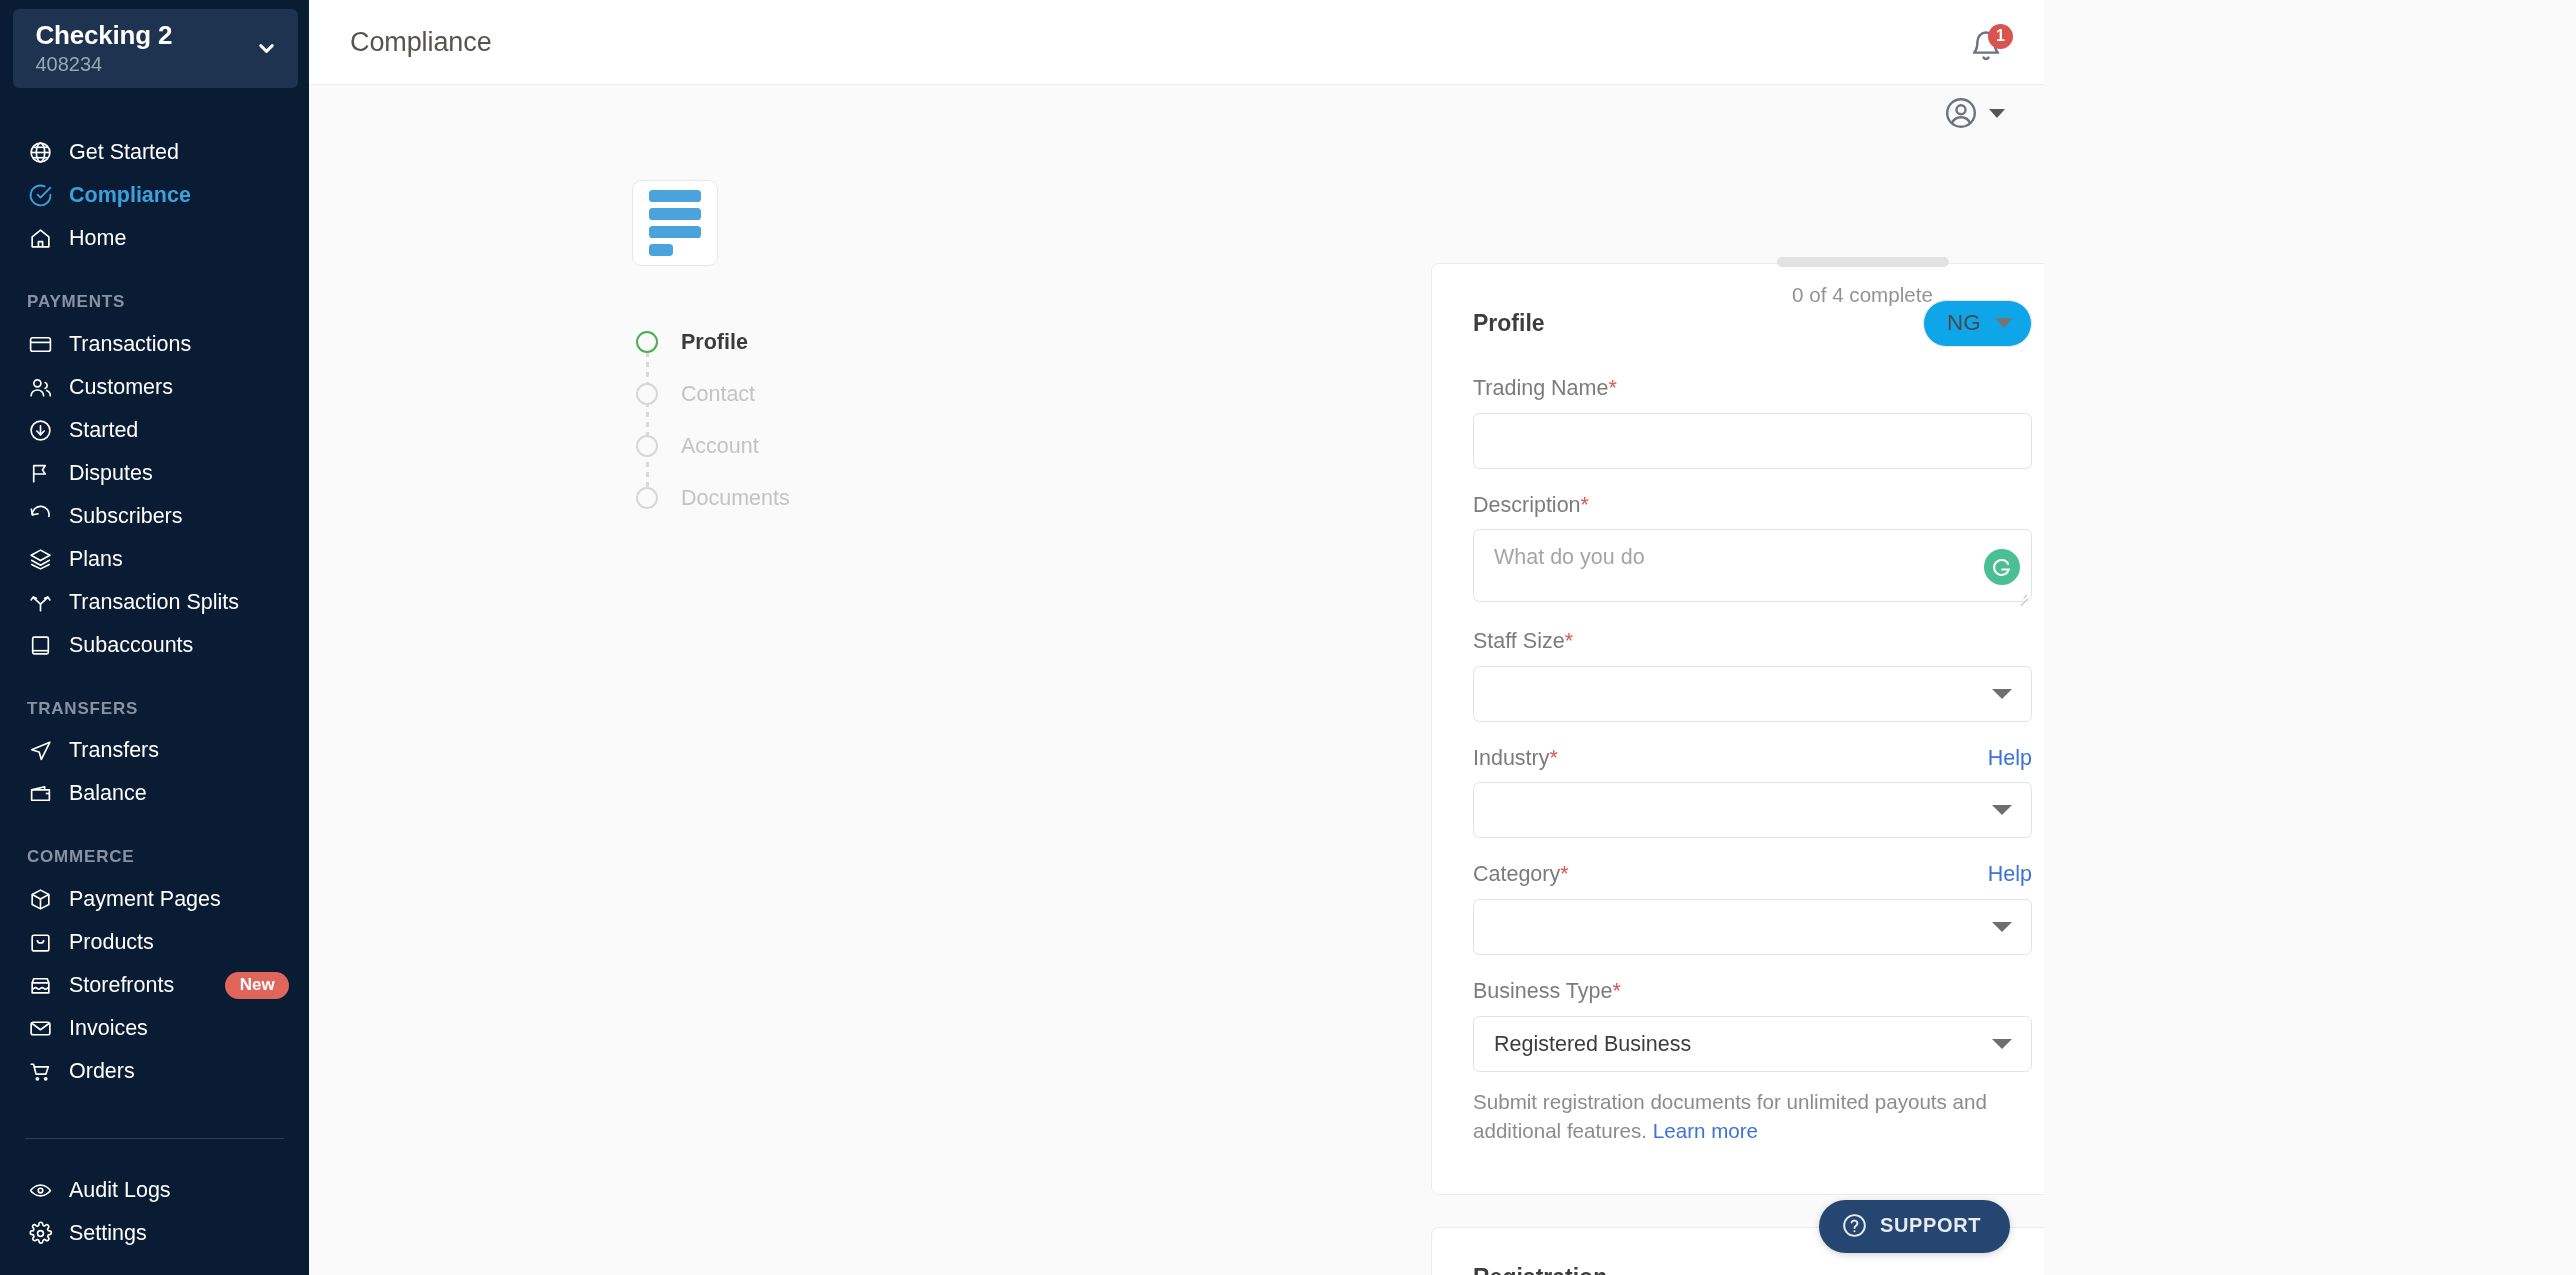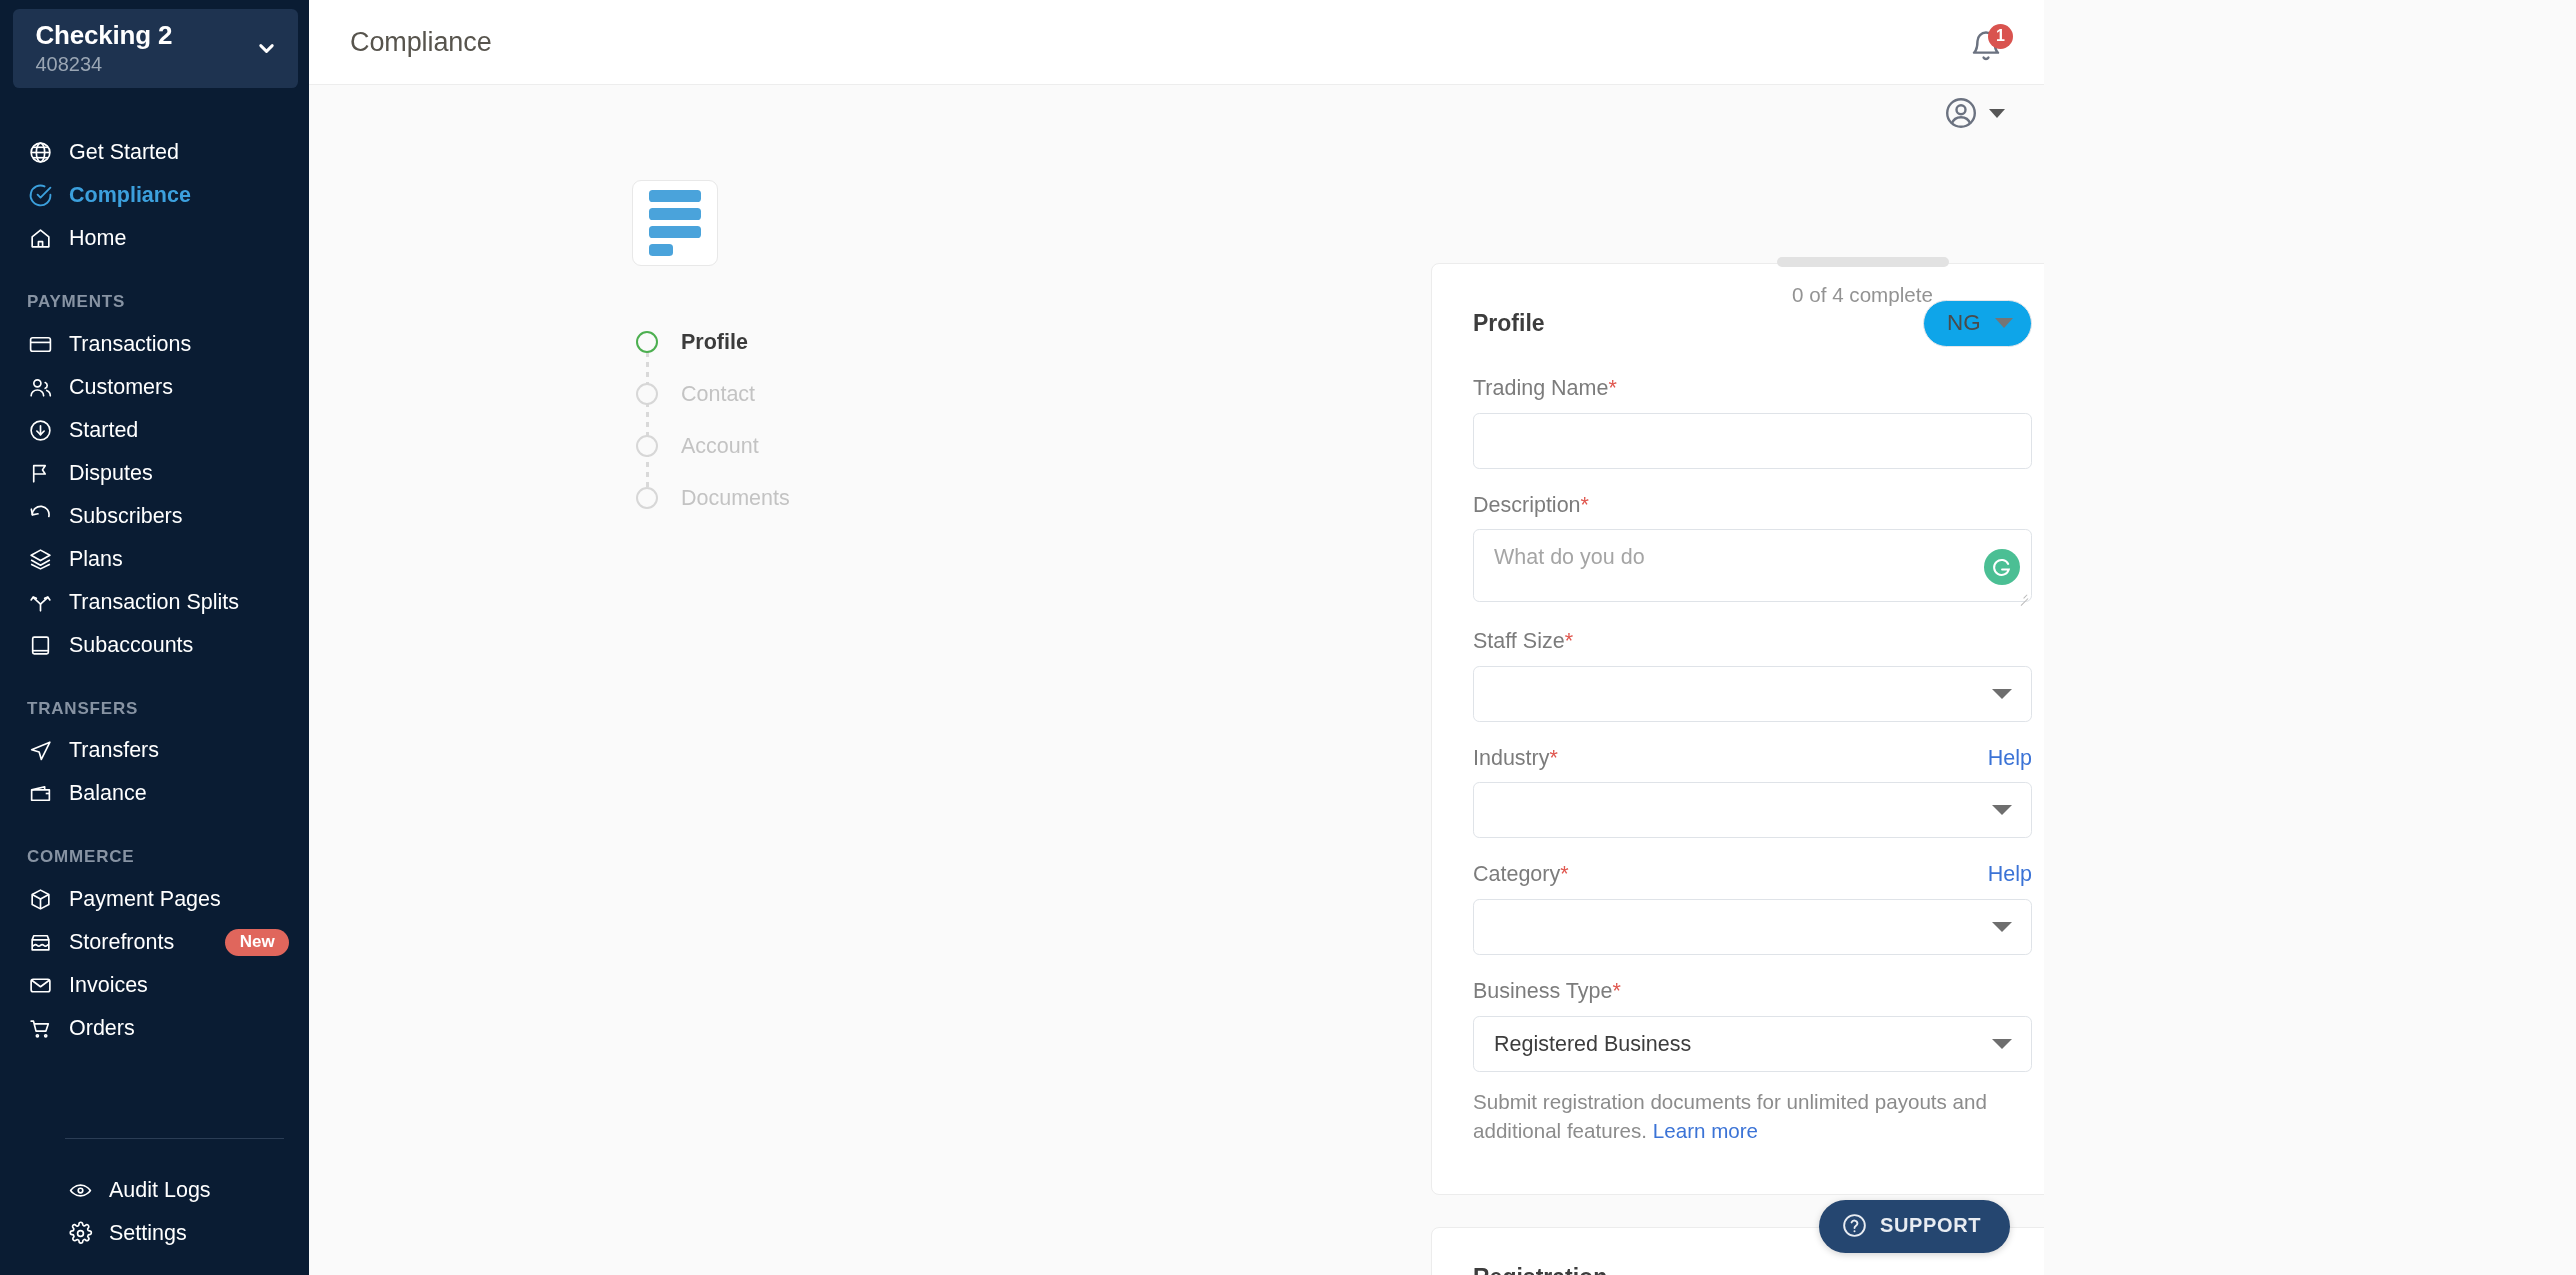--- a/index.html
+++ b/index.html
@@ -69,21 +69,21 @@
     background: #e0665c; color: #ffffff;
     font-size: 17px; font-weight: 700;
     border-radius: 36px;
     padding: 3.6px 14.3px 4.5px 14.3px;
     line-height: 1.1;
   }
   .nav-divider {
     height: 0.9px; background: #2b3d55;
     margin: 0 25px;
   }
-  .nav-bottom { padding-bottom: 20px; padding-left: 40px; }
+  .nav-bottom { padding-bottom: 20px; }
 
   
   .main {
     flex: 1; height: 1275px;
     display: flex; flex-direction: column;
     background: #fafafa;
     position: relative;
   }
   .topbar {
     height: 85px; min-height: 85px;
@@ -487,20 +487,29 @@
               <path d="M12 3l8 4.2v9.6L12 21l-8-4.2V7.2z"></path>
               <polyline points="4 7.2 12 11.5 20 7.2"></polyline>
               <line x1="12" y1="11.5" x2="12" y2="21"></line>
             </svg>
         </span>
         <span class="lbl">Payment Pages</span>
       </a>
       <a class="nav-item">
         <span class="ico">
           <svg viewBox="0 0 24 24" fill="none" stroke="#ffffff" stroke-width="1.6" stroke-linejoin="round">
+              <rect x="4" y="5" width="16" height="15" rx="1.6"></rect>
+              <path d="M9 9.5a3 3 0 006 0"></path>
+            </svg>
+        </span>
+        <span class="lbl">Products</span>
+      </a>
+      <a class="nav-item">
+        <span class="ico">
+          <svg viewBox="0 0 24 24" fill="none" stroke="#ffffff" stroke-width="1.6" stroke-linejoin="round">
               <path d="M4 9.5h16V19H4z"></path>
               <path d="M4 9.5l1.5-4h13l1.5 4"></path>
               <path d="M4 15.5c1.6 0 1.6-1.4 3.2-1.4s1.6 1.4 3.2 1.4 1.6-1.4 3.2-1.4 1.6 1.4 3.2 1.4 1.6-1.4 3.2-1.4"></path>
             </svg>
         </span>
         <span class="lbl">Storefronts</span>
         <span class="badge-new">New</span>
       </a>
       <a class="nav-item">
         <span class="ico">

